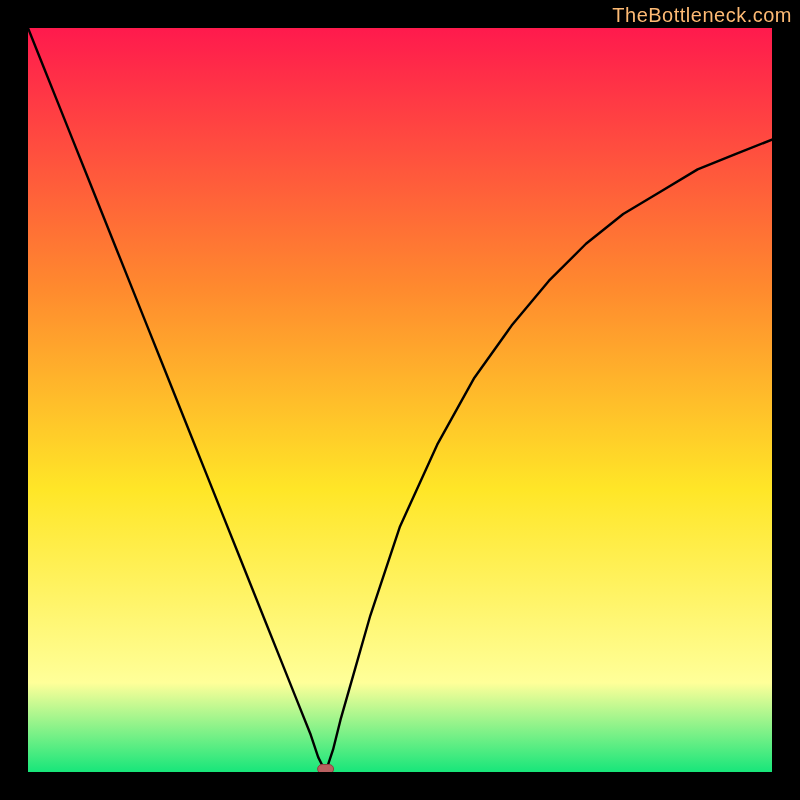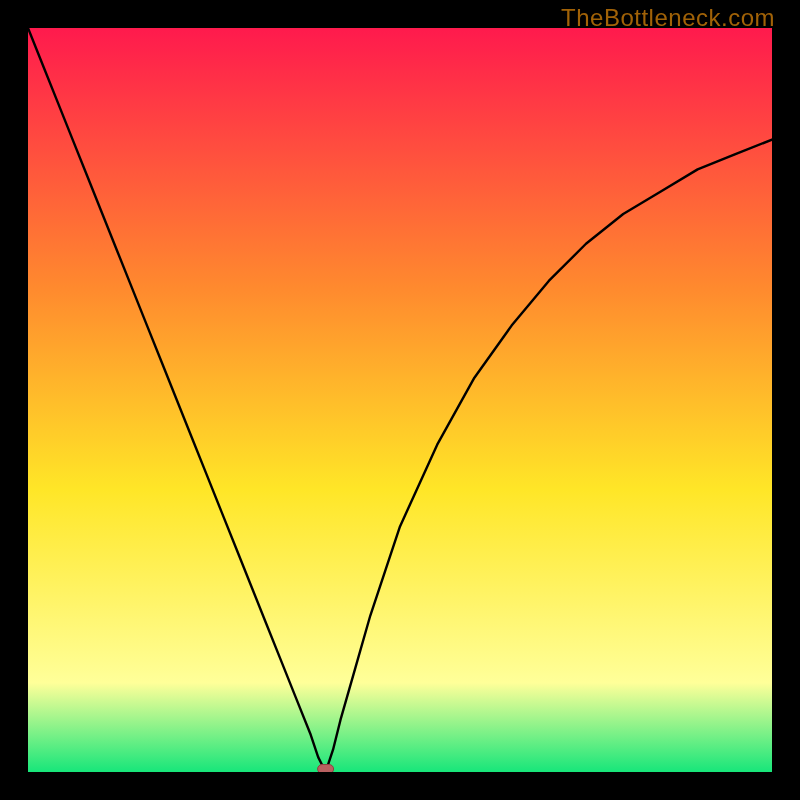--- a/index.html
+++ b/index.html
@@ -12,24 +12,24 @@
   }
   .frame {
     position: relative;
     width: 800px;
     height: 800px;
     background: #000;
   }
   .watermark {
     position: absolute;
     top: 4px;
-    right: 25px;
+    right: 8px;
     font-family: Arial, Helvetica, sans-serif;
-    font-size: 24px;
-    color: #a16207;
+    font-size: 20px;
+    color: #fdba74;
     font-weight: 500;
     letter-spacing: 0.5px;
   }
   svg.plot {
     position: absolute;
     left: 28px;
     top: 28px;
     width: 744px;
     height: 744px;
     display: block;

